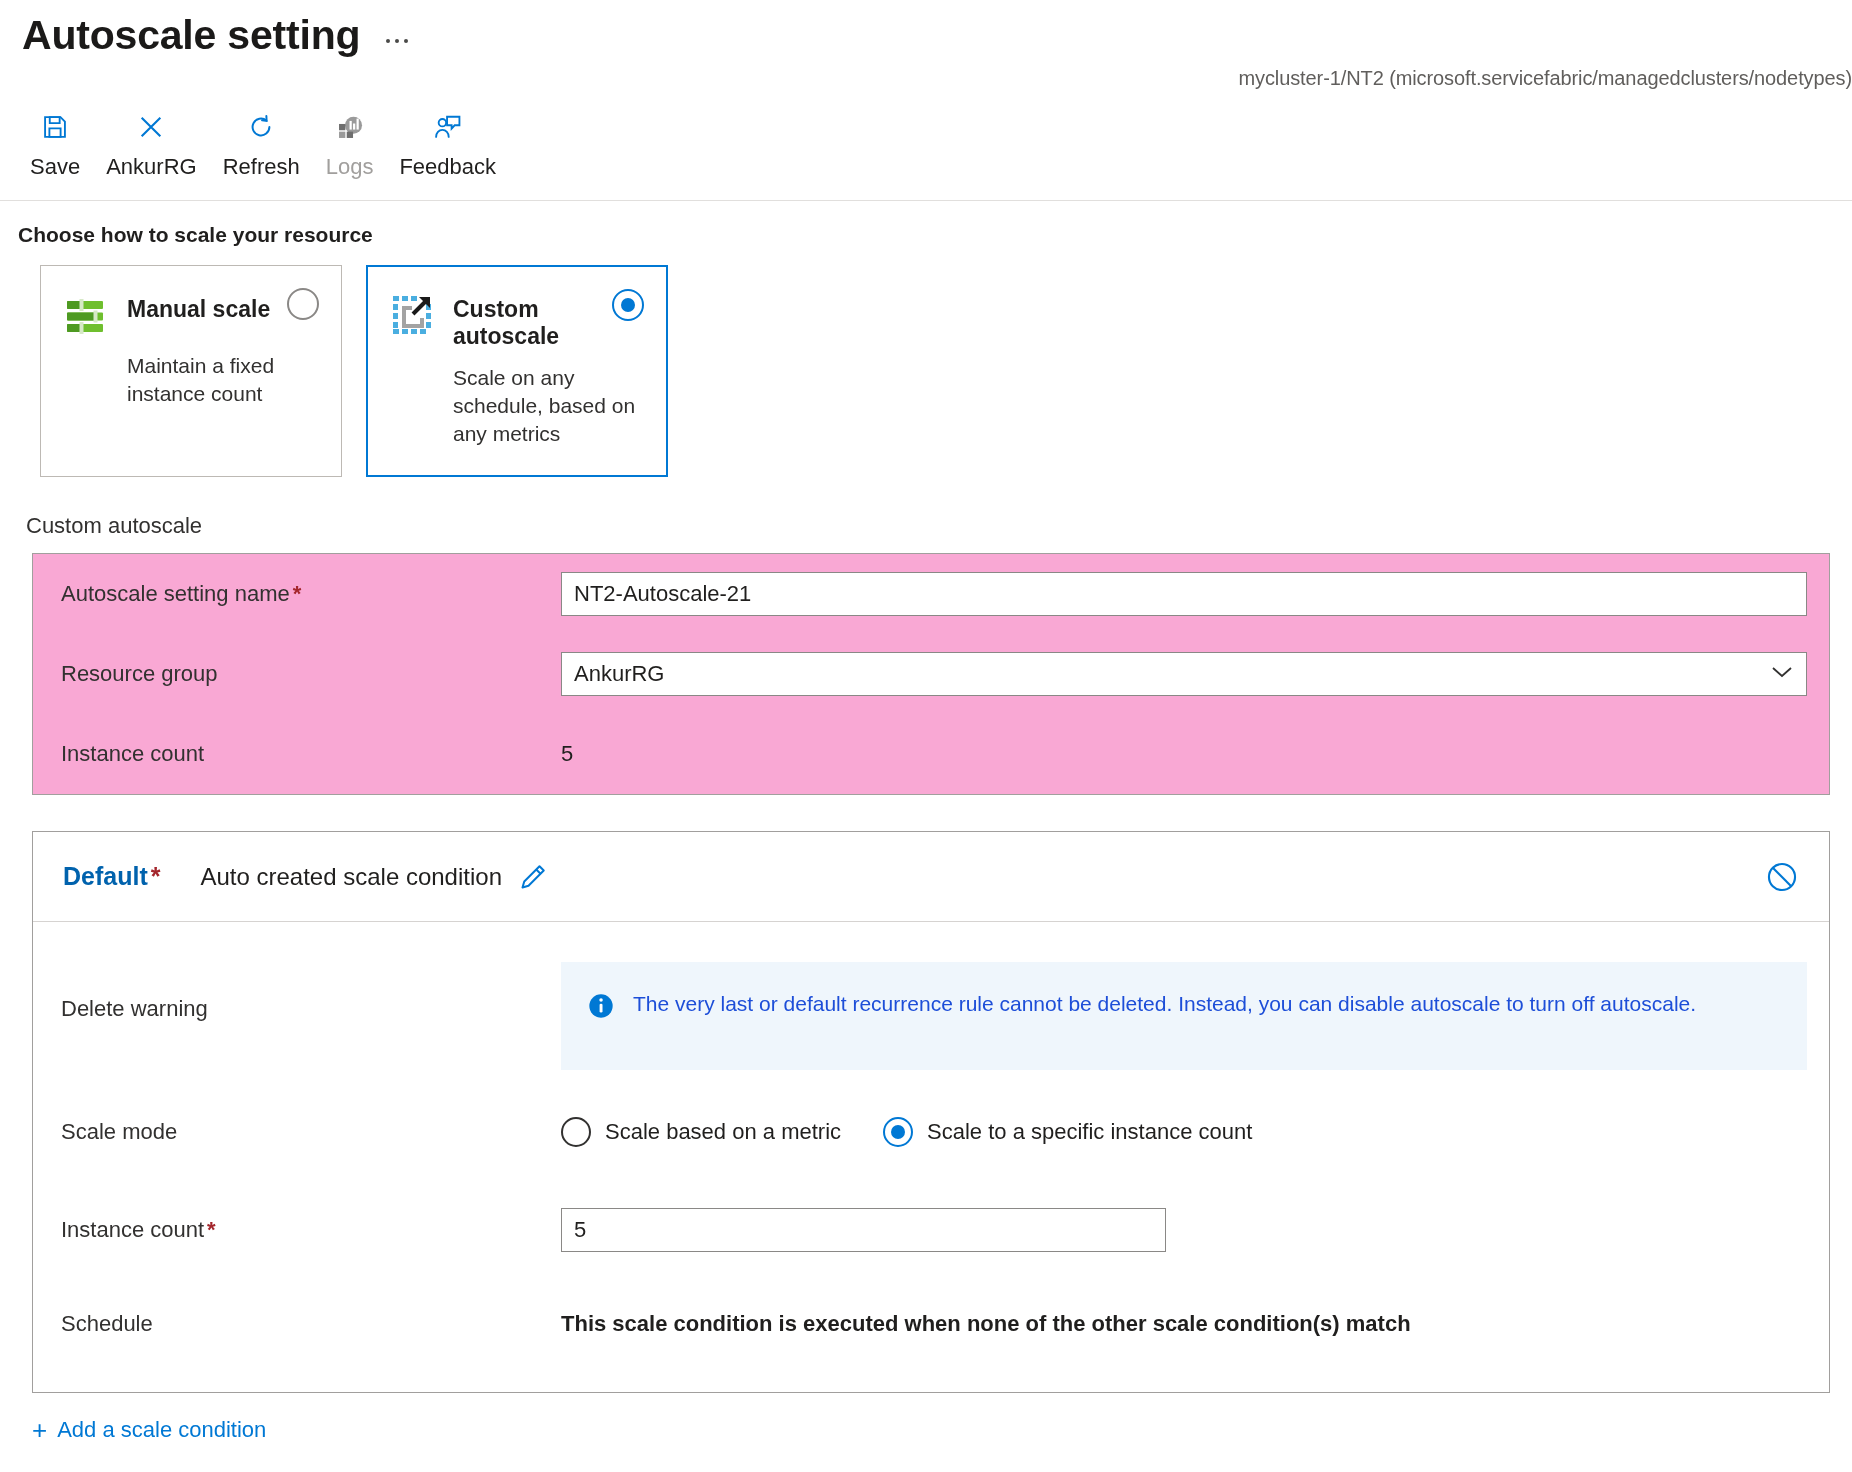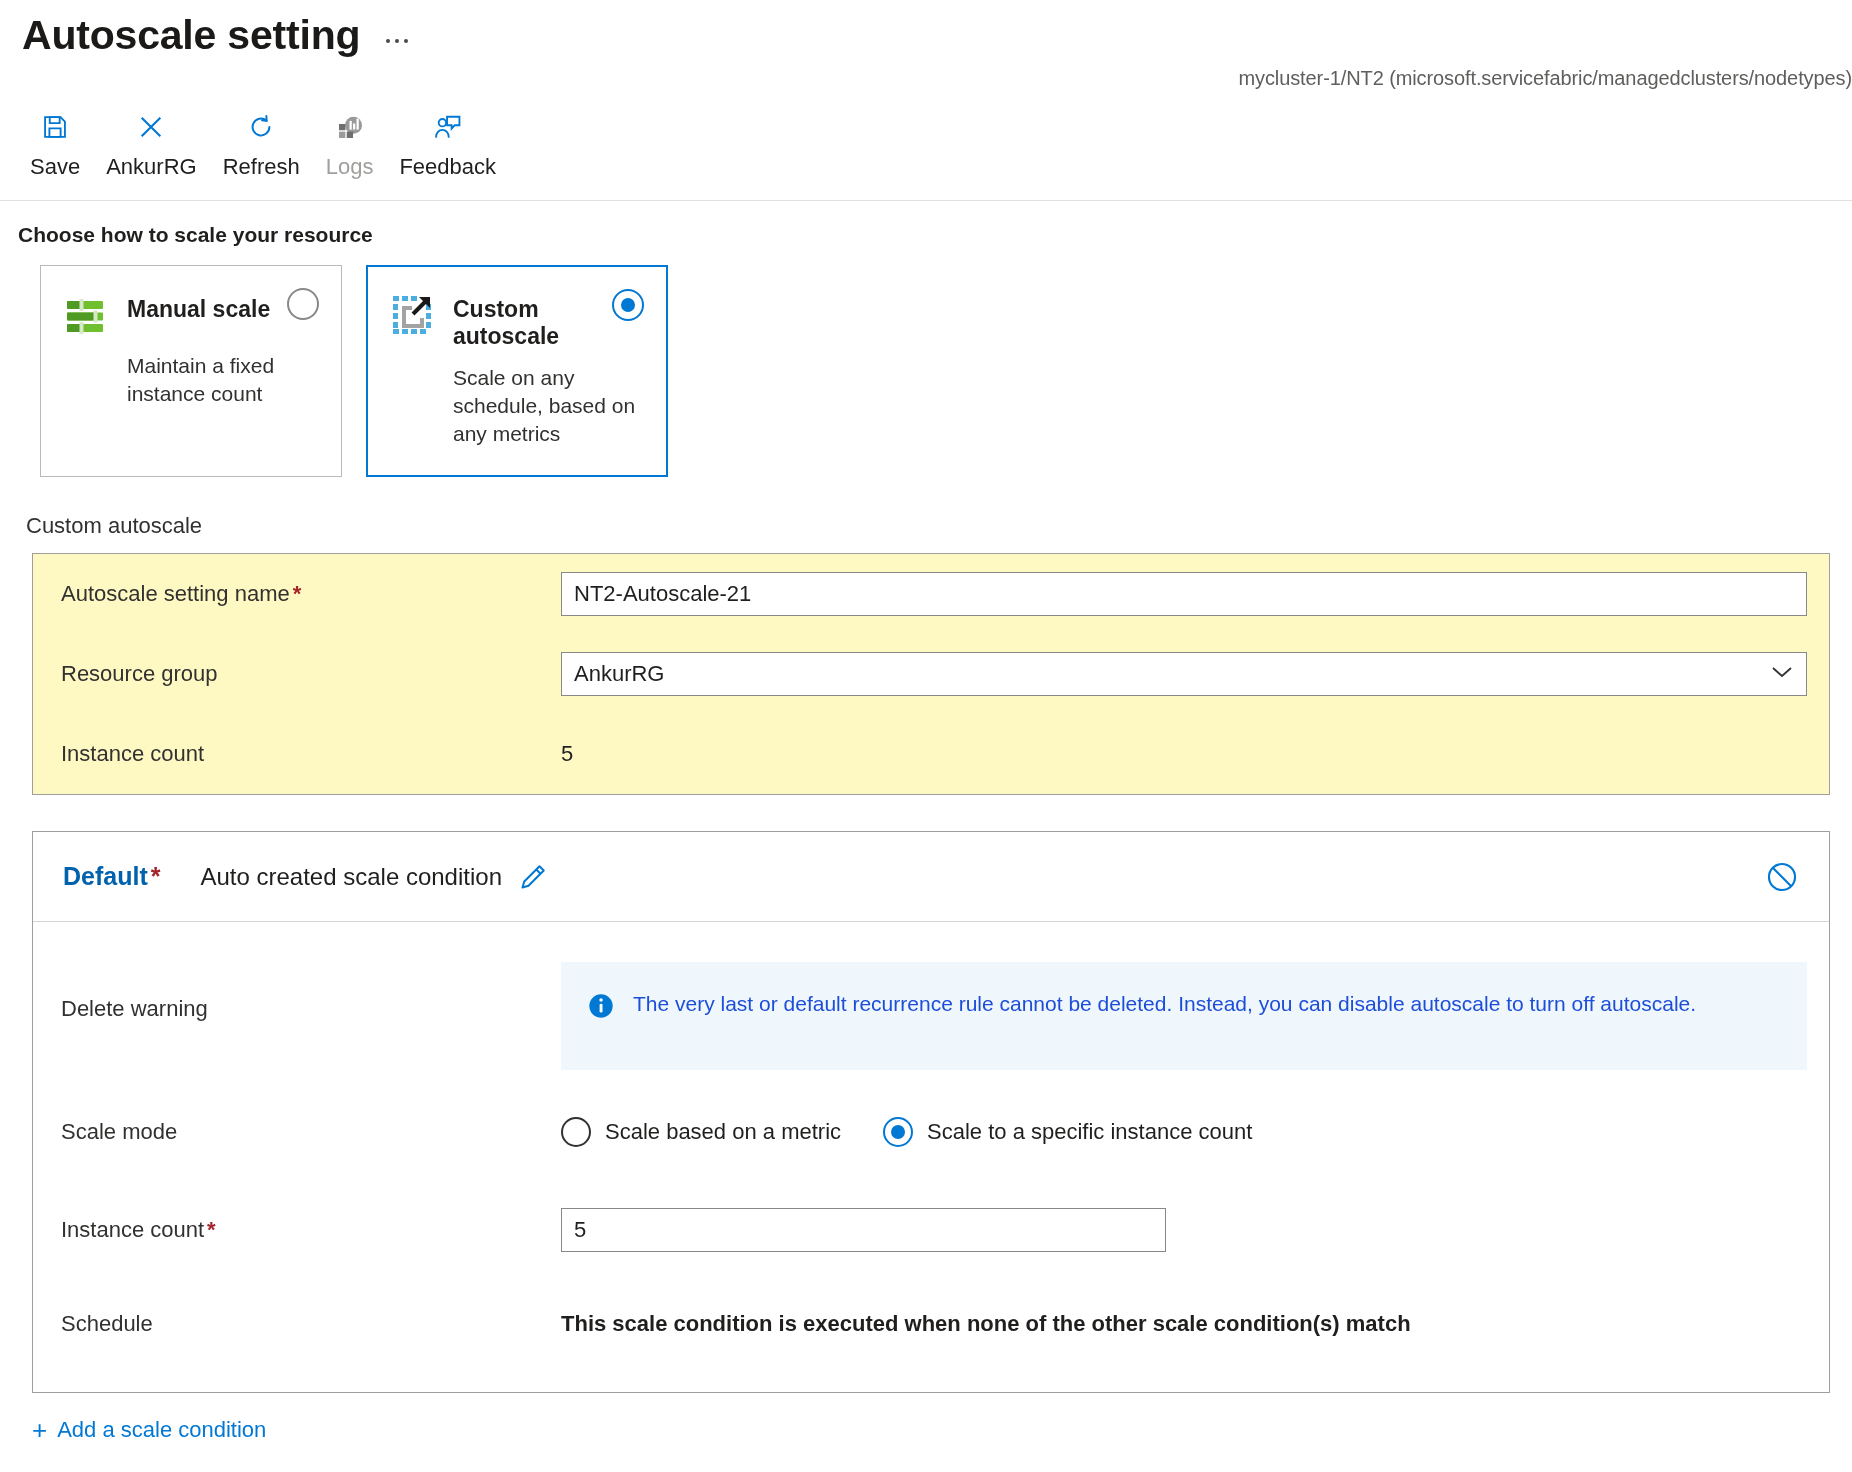--- a/index.html
+++ b/index.html
@@ -140,21 +140,21 @@
   .subsection-label {
     font-size: 22px;
     color: #323130;
     padding: 36px 0 0 26px;
   }
 
   
   .panel {
     margin: 14px 22px 0 32px;
     border: 1px solid #a19f9d;
-    background: #fef9c3;
+    background: #f9a8d4;
   }
   .form-row {
     display: flex;
     align-items: center;
     min-height: 80px;
     padding: 0 0 0 28px;
   }
   .form-label {
     width: 500px;
     flex: 0 0 500px;

